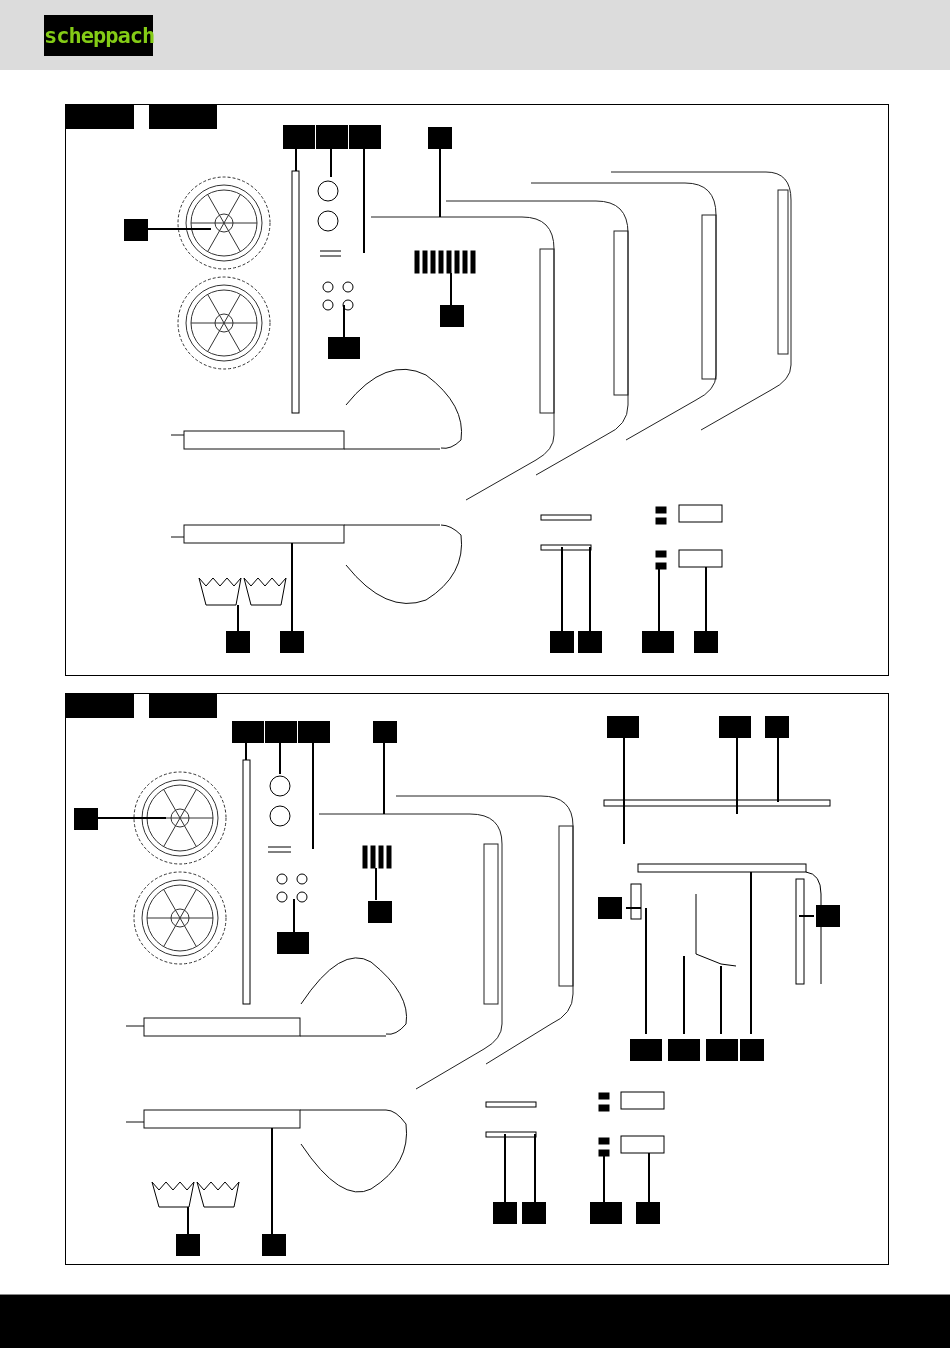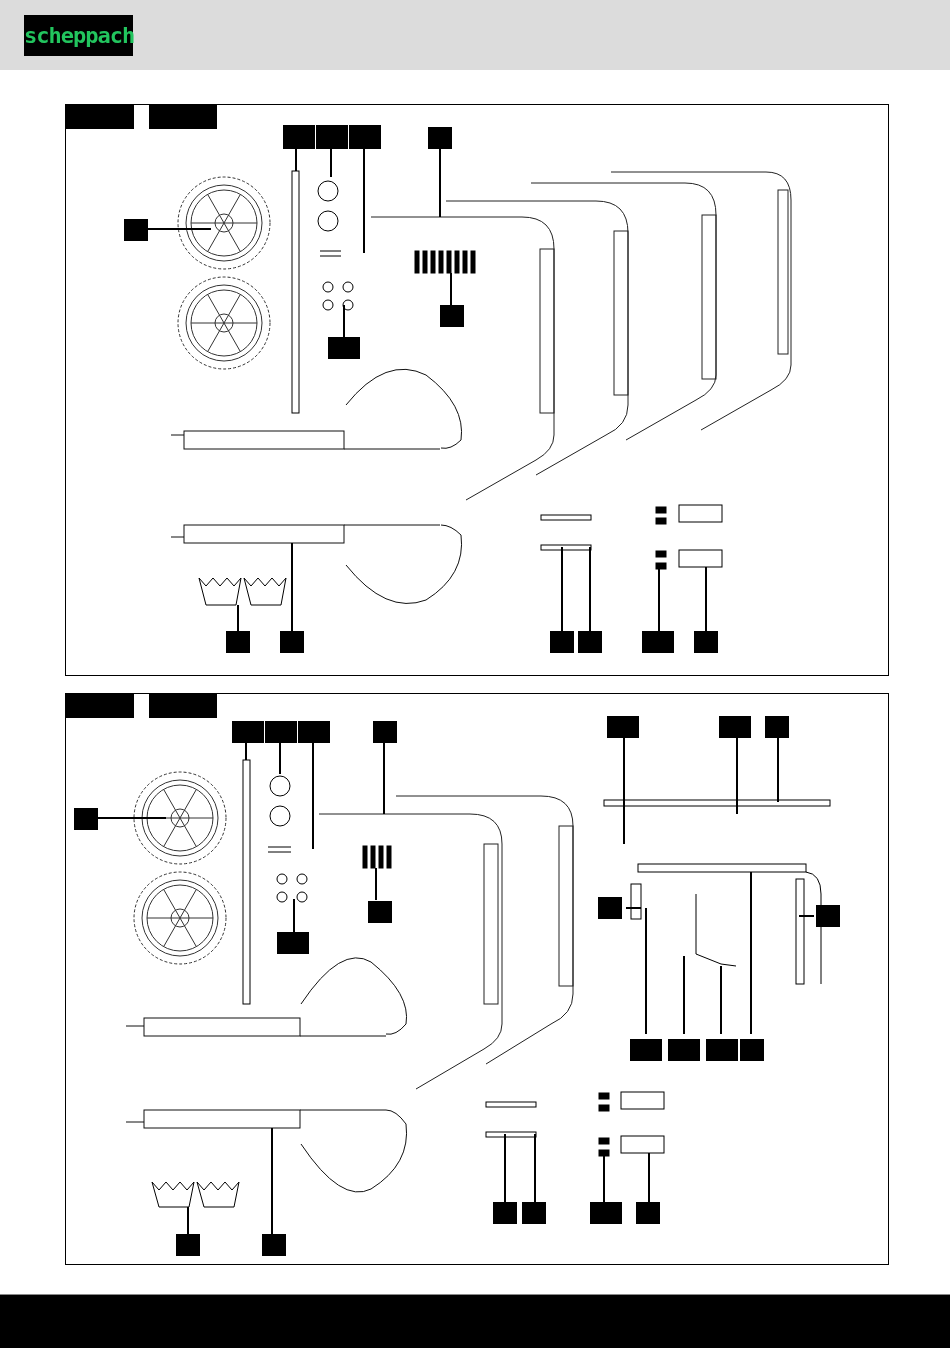--- a/index.html
+++ b/index.html
@@ -1,18 +1,18 @@
 <!DOCTYPE html>
 <html><head>
 <meta charset="utf-8">
 <style>
   html,body{margin:0;padding:0;background:#fff;}
   body{width:950px;height:1348px;position:relative;overflow:hidden;font-family:"Liberation Sans",sans-serif;}
   .header{position:absolute;left:0;top:0;width:950px;height:70px;background:#dcdcdc;}
-  .logo{position:absolute;left:24px;top:15px;width:109px;height:41px;background:#000;color:#22c55e;
+  .logo{position:absolute;left:44px;top:15px;width:109px;height:41px;background:#000;color:#84cc16;
         font-family:"DejaVu Sans Mono",monospace;font-weight:bold;font-size:22px;line-height:41px;text-align:center;letter-spacing:-1px;}
   .footer{position:absolute;left:0;top:1294px;width:950px;height:54px;background:#000;border-top:1px solid #888;}
   .panel{position:absolute;left:65px;width:822px;border:1.5px solid #000;background:#fff;}
   .panel svg{position:absolute;left:0;top:0;}
   .tab{position:absolute;top:0;height:24px;background:#000;}
   .lbl{position:absolute;background:#000;}
 </style>
 </head>
 <body>
 

